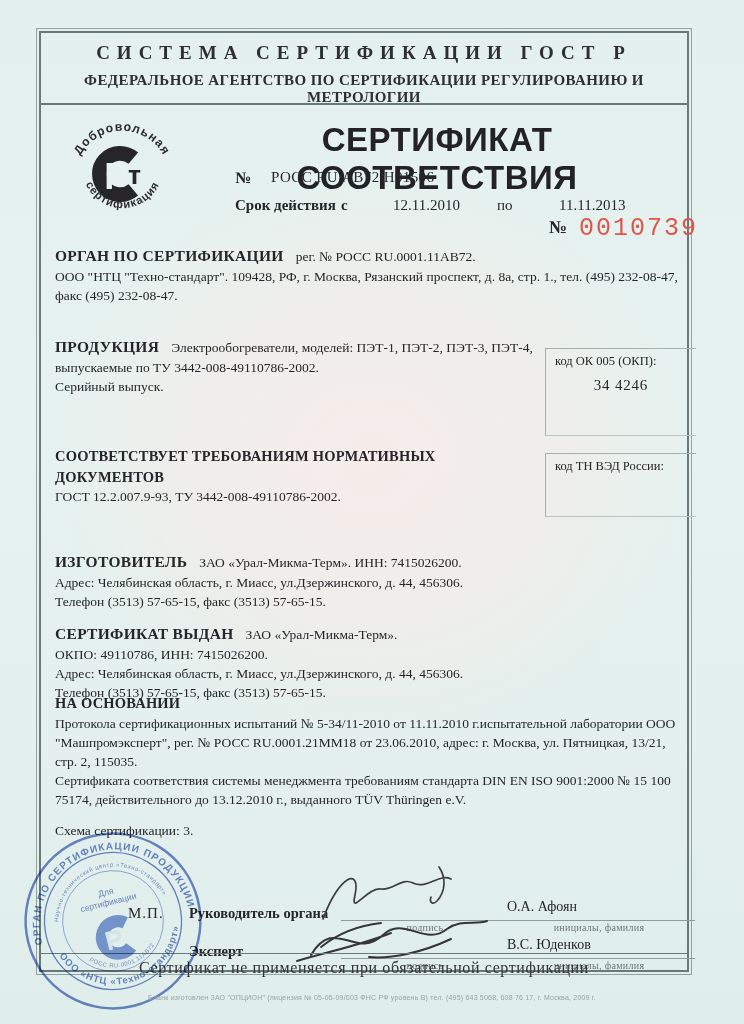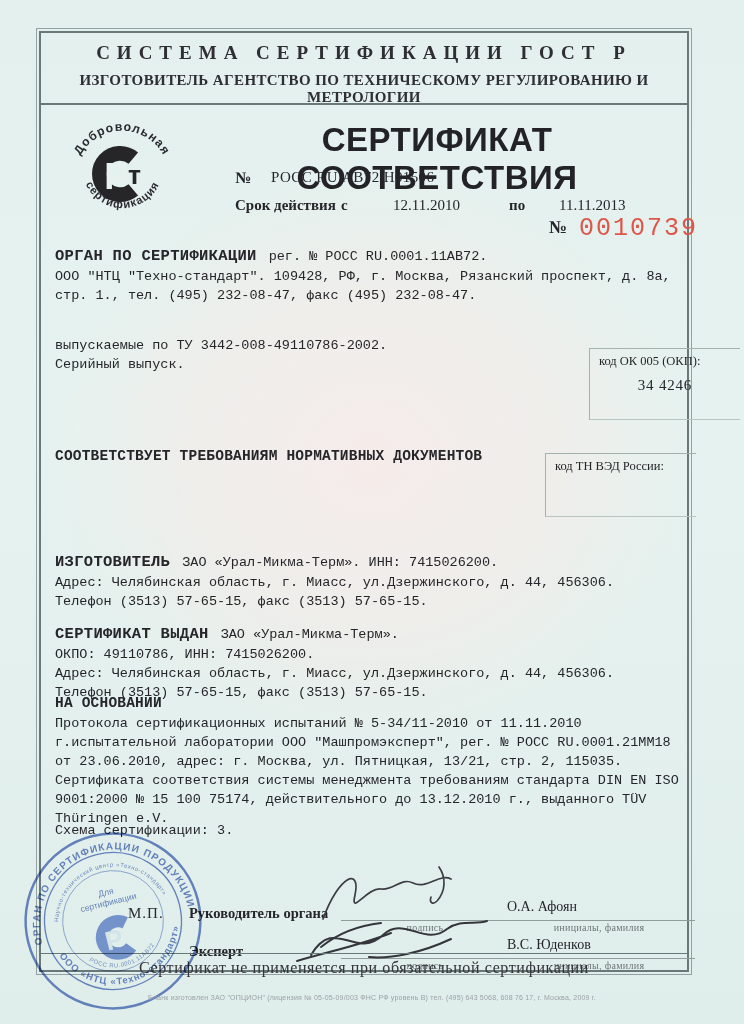--- a/index.html
+++ b/index.html
@@ -26,27 +26,27 @@
   .doc-title { position:absolute; left:150px; top:88px; width:492px; text-align:center;
                font-family:"Liberation Sans", sans-serif; font-weight:bold; font-size:33px;
                letter-spacing:.5px; color:#232327; }
   .no-row { position:absolute; left:0; top:136px; width:100%; height:22px; font-size:15px; }
   .no-row .lbl { position:absolute; left:194px; font-weight:bold; font-size:16px; }
   .no-row .val { position:absolute; left:230px; font-size:15px; letter-spacing:.4px; }
   .valid-row { position:absolute; left:0; top:164px; width:100%; height:20px; font-size:15px; }
   .valid-row .vlbl { position:absolute; left:194px; font-weight:bold; }
   .valid-row .vfrom { position:absolute; left:300px; font-weight:bold; }
   .valid-row .vd1 { position:absolute; left:352px;text-align:right; }
-  .valid-row .vto { position:absolute; left:468px; font-weight:bold; }
+  .valid-row .vto { position:absolute; left:456px; font-weight:normal; }
   .valid-row .vd2 { position:absolute; left:518px; }
   .blank-no { position:absolute; top:184px; left:0; width:100%; height:30px; }
   .blank-no .bn-lbl { position:absolute; left:508px; font-size:18px; font-weight:bold; }
   .blank-no .bn-val { position:absolute; left:538px; top:-3px; font-family:Liberation Mono, monospace;
                       font-size:25px; letter-spacing:2px; color:#dd5649; }
-  .sect { position:absolute; left:14px; font-size:13.5px; line-height:1.42;font-family:Liberation Mono, monospace; }
+  .sect { position:absolute; left:14px; font-size:13.5px; line-height:1.42; }
   .sect .h { font-weight:bold; font-size:15.5px; letter-spacing:.3px; }
   .sect .h-sm { font-weight:bold; font-size:14.5px; letter-spacing:.2px; }
   .sect .after-h { margin-left:12px; }
   .codebox { position:absolute; left:504px; width:151px;
              border-top:1px solid #a3b2af; border-left:1px solid #a3b2af; border-bottom:1px solid #b7c4c1;
              font-size:12.5px; }
   .codebox .cb-lbl { padding:5px 0 0 9px; }
   .codebox .cb-val { text-align:center; margin-top:8px; font-size:15px; letter-spacing:.8px; }
   .sig-row { position:absolute; left:0; width:100%; height:36px; }
   .sig-row .s-lbl { position:absolute; left:148px; top:6px; font-weight:bold; font-size:14.5px; }
@@ -66,21 +66,21 @@
 </style>
 </head>
 <body>
 
 <div class="page">
   <div class="frame">
     <div class="frame-inner">
 
       <div class="hdr">
         <div class="hdr-1">СИСТЕМА СЕРТИФИКАЦИИ ГОСТ Р</div>
-        <div class="hdr-2">ИЗГОТОВИТЕЛЬ АГЕНТСТВО ПО ТЕХНИЧЕСКОМУ РЕГУЛИРОВАНИЮ И МЕТРОЛОГИИ</div>
+        <div class="hdr-2">ФЕДЕРАЛЬНОЕ АГЕНТСТВО ПО СЕРТИФИКАЦИИ РЕГУЛИРОВАНИЮ И МЕТРОЛОГИИ</div>
       </div>
 
       <svg class="logo" viewBox="0 0 120 120">
         <defs>
           <path id="logoTop" d="M 12,66 A 48,48 0 1 1 108,66" fill="none"></path>
           <path id="logoBottom" d="M 20,62 A 41,41 0 0 0 101,62" fill="none"></path>
         </defs>
         <text font-family="Liberation Sans, sans-serif" font-size="12.5" font-weight="bold" fill="#2c2c30" letter-spacing="1">
           <textPath href="#logoTop" startOffset="50%" text-anchor="middle">Добровольная</textPath>
         </text>
@@ -111,31 +111,33 @@
         <span class="bn-lbl">№</span>
         <span class="bn-val">0010739</span>
       </div>
 
       <div class="sect" style="top:212px; width:632px;">
         <div><span class="h">ОРГАН ПО СЕРТИФИКАЦИИ</span><span class="after-h">рег. № РОСС RU.0001.11АВ72.</span></div>
         <div>ООО "НТЦ "Техно-стандарт". 109428, РФ, г. Москва, Рязанский проспект, д. 8а, стр. 1., тел. (495) 232-08-47, факс (495) 232-08-47.</div>
       </div>
 
       <div class="sect" style="top:303px; width:492px;">
+        <div><span class="h">ПРОДУКЦИЯ</span><span class="after-h">Электрообогреватели, моделей: ПЭТ-1, ПЭТ-2, ПЭТ-3, ПЭТ-4,</span></div>
         <div>выпускаемые по ТУ 3442-008-49110786-2002.</div>
         <div>Серийный выпуск.</div>
       </div>
 
-      <div class="codebox" style="top:315px; height:72px;margin-left:44px;">
+      <div class="codebox" style="top:315px; height:88px;">
         <div class="cb-lbl">код ОК 005 (ОКП):</div>
         <div class="cb-val">34 4246</div>
       </div>
 
       <div class="sect" style="top:413px; width:486px;">
         <div class="h-sm">СООТВЕТСТВУЕТ ТРЕБОВАНИЯМ НОРМАТИВНЫХ ДОКУМЕНТОВ</div>
+        <div>ГОСТ 12.2.007.9-93, ТУ 3442-008-49110786-2002.</div>
       </div>
 
       <div class="codebox" style="top:420px; height:64px;">
         <div class="cb-lbl">код ТН ВЭД России:</div>
       </div>
 
       <div class="sect" style="top:518px; width:632px;">
         <div><span class="h">ИЗГОТОВИТЕЛЬ</span><span class="after-h">ЗАО «Урал-Микма-Терм». ИНН: 7415026200.</span></div>
         <div>Адрес: Челябинская область, г. Миасс, ул.Дзержинского, д. 44, 456306.</div>
         <div>Телефон (3513) 57-65-15, факс (3513) 57-65-15.</div>

